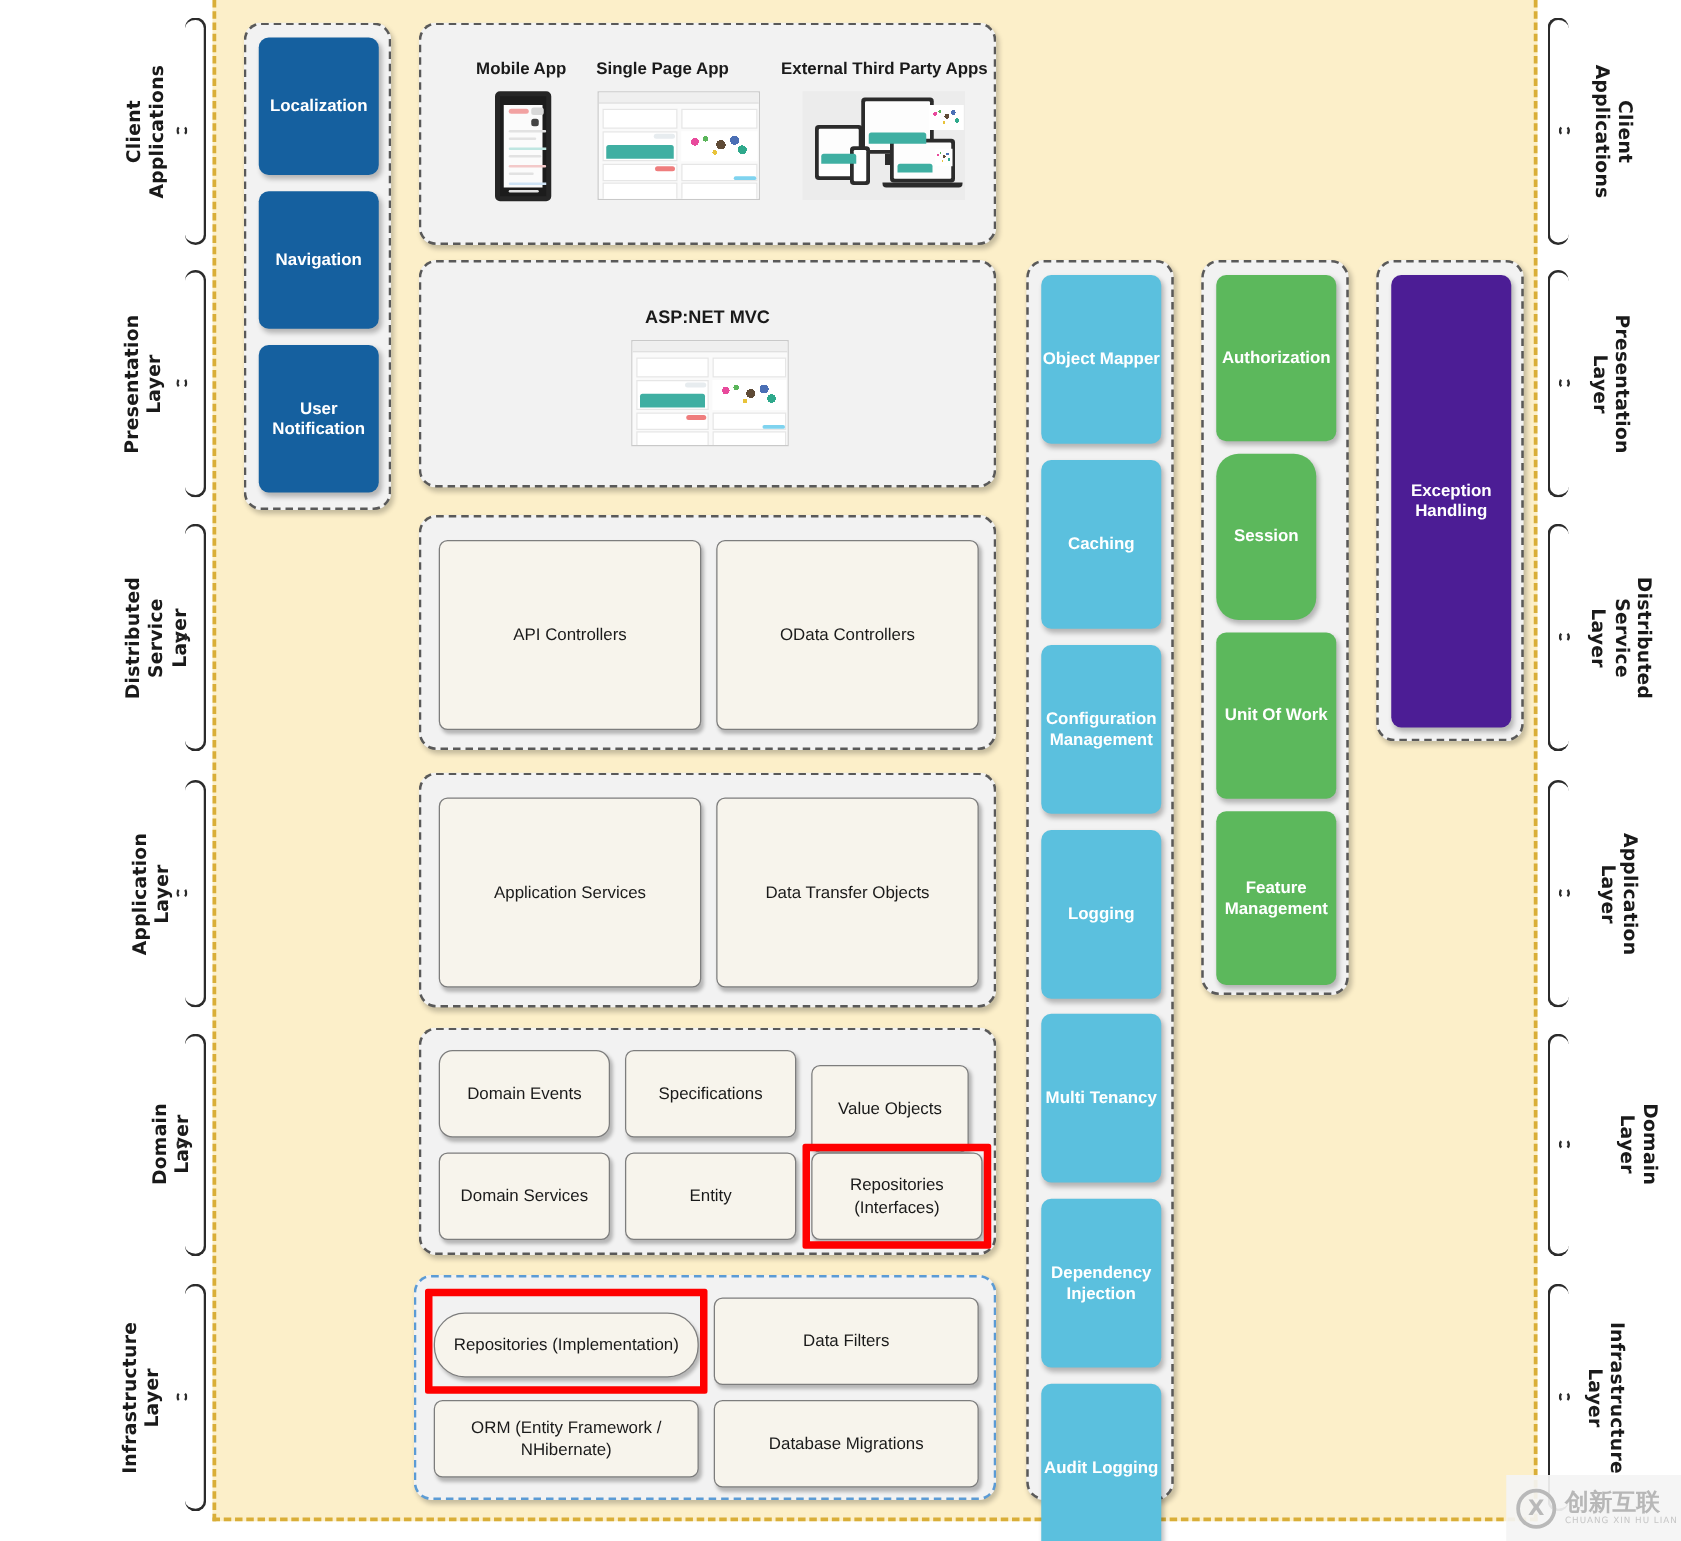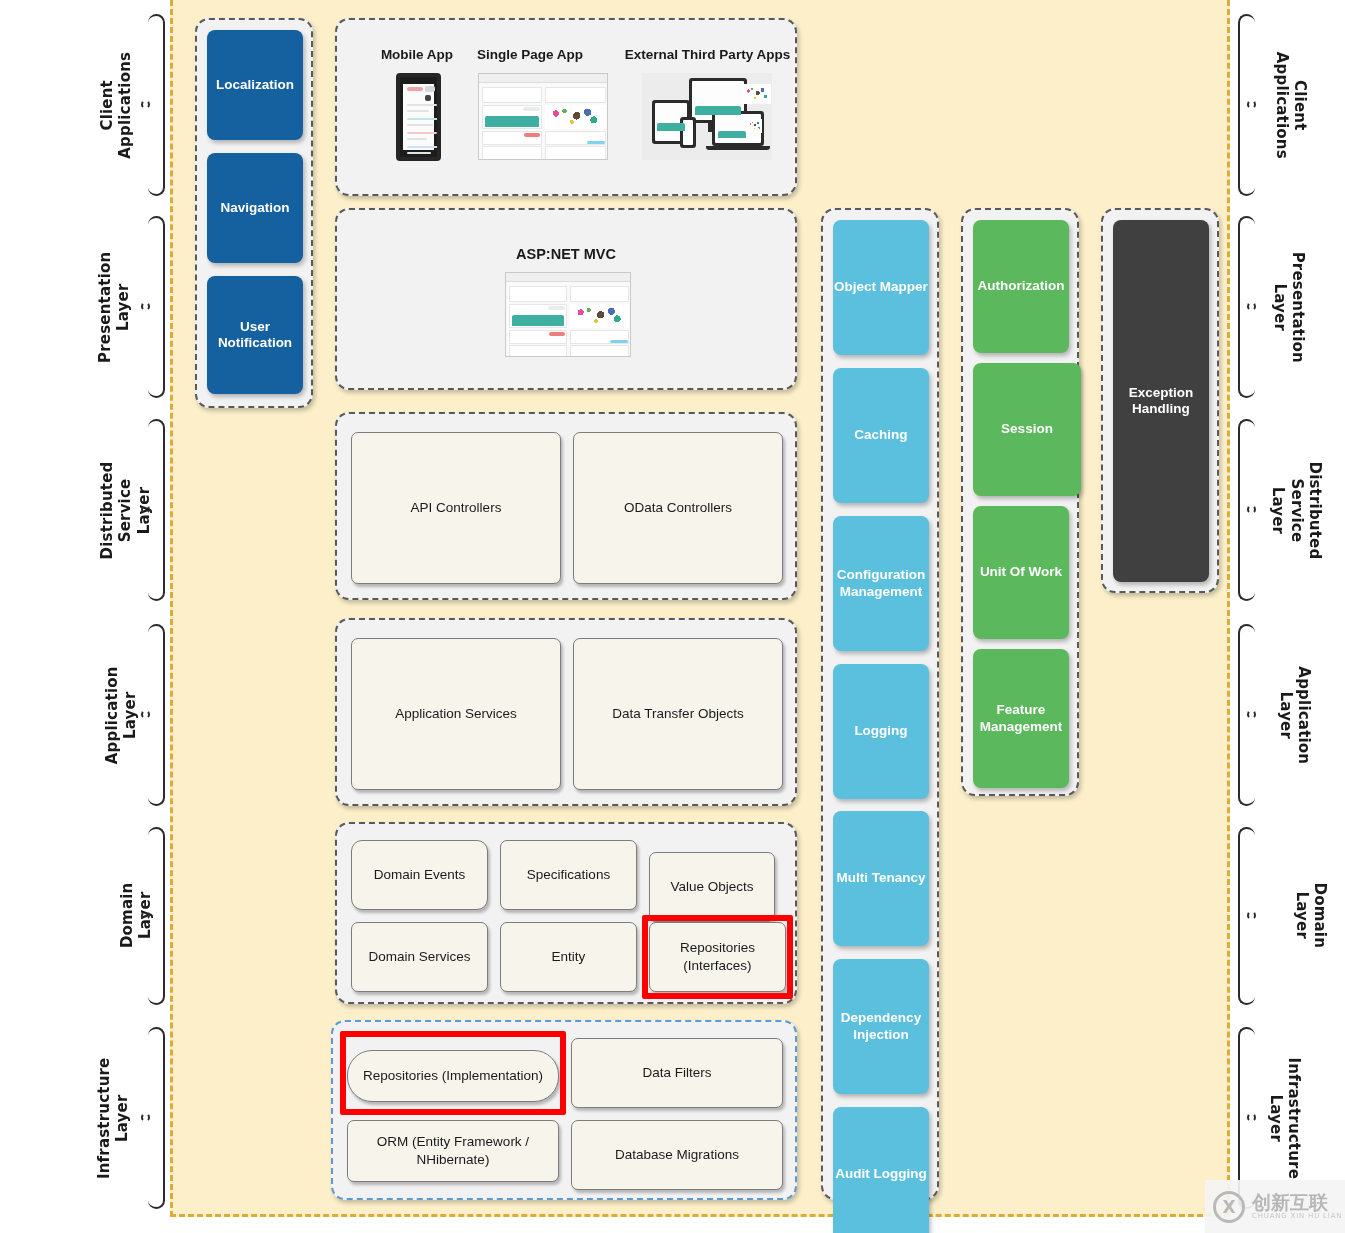--- a/index.html
+++ b/index.html
@@ -89,21 +89,21 @@
     color: #ffffff;
     font-weight: 700;
     font-size: 13.5px;
     line-height: 1.2;
     white-space: pre-line;
     box-shadow: 2px 3px 4px rgba(0,0,0,.26);
   }
   .tile.blue  { background: #15609F; }
   .tile.cyan  { background: #5BC0DE; }
   .tile.green { background: #5CB85C; }
-  .tile.red   { background: #404040; }
+  .tile.red   { background: #4c1d95; }
 
   
   .cbox {
     position: absolute;
     background: #F7F4EC;
     border: 1.5px solid #7D7D7D;
     border-radius: 7px;
     display: flex;
     align-items: center;
     justify-content: center;
@@ -418,21 +418,21 @@
 Management</div>
     <div class="tile cyan" style="left:10px; top:454px; width:96px; height:135px;">Logging</div>
     <div class="tile cyan" style="left:10px; top:749px; width:96px; height:135px;">Dependency
 Injection</div>
     <div class="tile cyan" style="left:10px; top:601px; width:96px; height:135px;">Multi Tenancy</div>
     <div class="tile cyan" style="left:10px; top:897px; width:96px; height:135px;">Audit Logging</div>
   </div>
 
   <div class="group" style="left:788px; top:208px; width:118px; height:588px;">
     <div class="tile green" style="left:10px; top:10px; width:96px; height:133px;">Authorization</div>
-    <div class="tile green" style="left:10px; top:153px; width:108px; height:133px;">Session</div>
+    <div class="tile green" style="left:10px; top:153px; width:80px; height:133px;border-radius:18px;">Session</div>
     <div class="tile green" style="left:10px; top:296px; width:96px; height:133px;">Unit Of Work</div>
     <div class="tile green" style="left:10px; top:439px; width:96px; height:139px;">Feature
 Management</div>
   </div>
 
   <div class="group" style="left:928px; top:208px; width:118px; height:385px;">
     <div class="tile red" style="left:10px; top:10px; width:96px; height:362px;">Exception
 Handling</div>
   </div>
 

